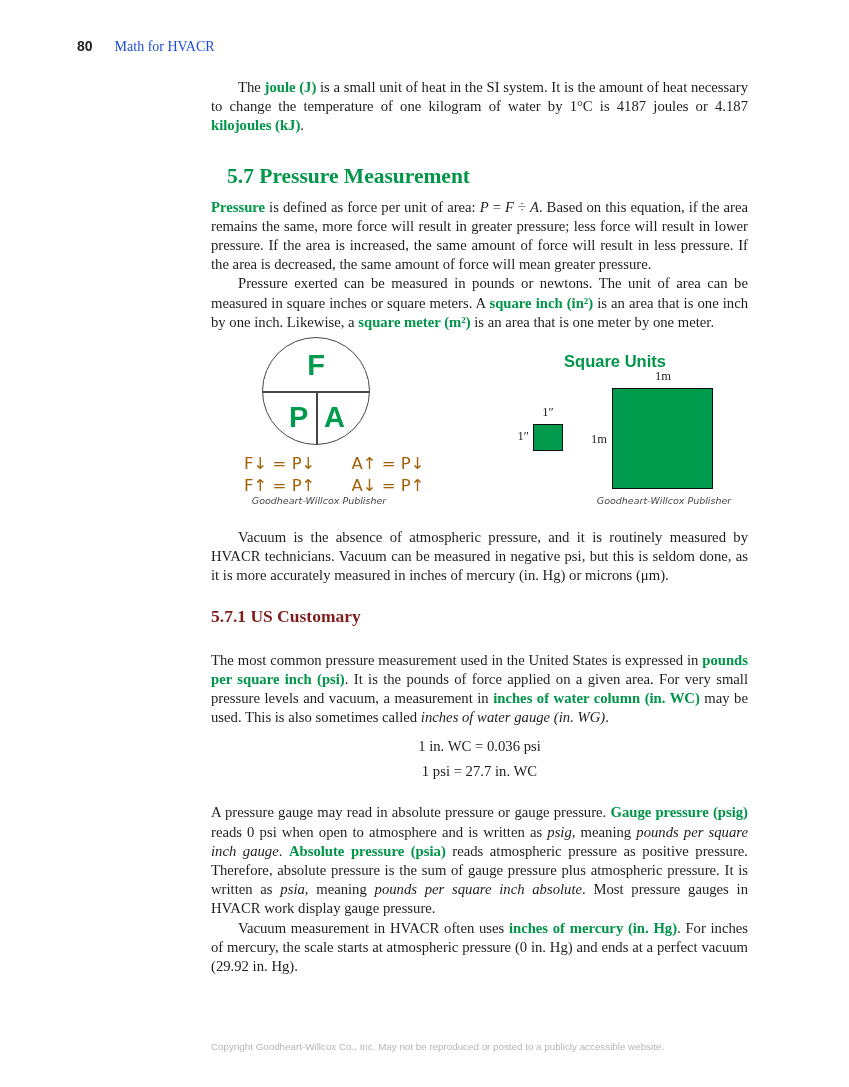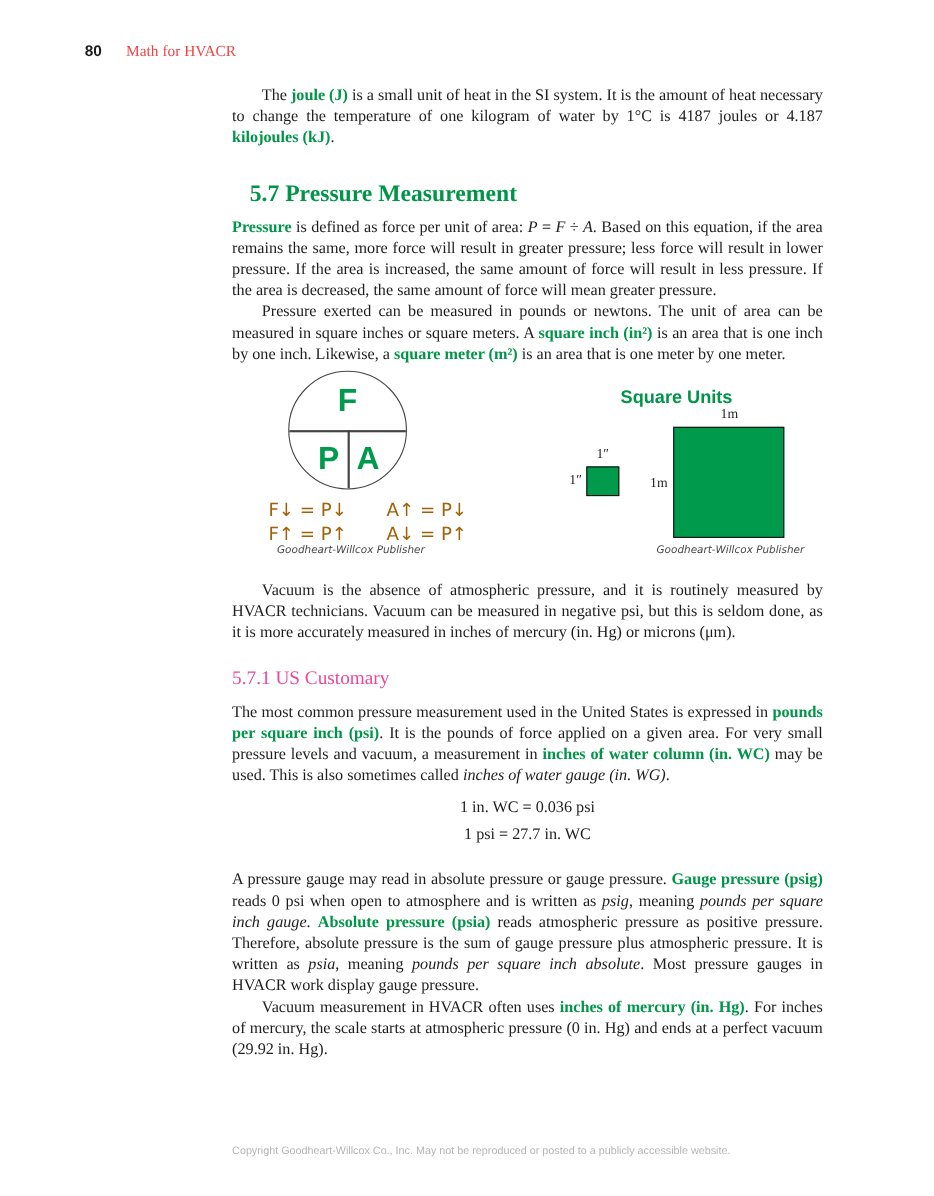--- a/index.html
+++ b/index.html
@@ -3,35 +3,35 @@
 <meta charset="utf-8">
 <style>
   html,body { margin:0; padding:0; background:#ffffff; }
   .page {
     position:relative; width:786px; height:1087px; background:#ffffff;
     font-family:"Liberation Serif", serif; color:#1f1c1d; overflow:hidden;
   }
   
   .page-header { position:absolute; top:38px; left:77px; display:flex; align-items:baseline; gap:22px; }
   .page-num { font-family:"Liberation Sans", sans-serif; font-weight:700; font-size:14px; color:#1f1c1d; }
-  .book-title { font-size:14px; color:#ef4444; }
+  .book-title { font-size:14px; color:#1d4ed8; }
 
   
   .column { position:absolute; left:211px; top:78px; width:537px; }
   p.body { margin:0; font-size:14.7px; line-height:19.2px; text-align:justify; }
   p.indent { text-indent:27px; }
   .seg-n { }
   .seg-term { color:#009549; font-weight:700; }
   .seg-i { font-style:italic; }
 
   h2.section-heading {
     margin:28px 16px 9px; font-size:21.5px; line-height:25px;
     color:#009549; font-weight:700;
   }
-  h3.subsection-heading { margin:20px 0 12px; font-size:17.5px; line-height:21px; color:#ec4899; font-weight:400; }
+  h3.subsection-heading { margin:20px 0 24px; font-size:17.5px; line-height:21px; color:#7f1d1d; font-weight:700; }
 
   .equations { margin:7px 0 19px; text-align:center; font-size:14.7px; line-height:25px; }
 
   
   .figure-row { position:relative; height:178px; margin-top:4px; margin-bottom:14px; }
 
   
   .pfa-circle { position:absolute; left:51px; top:1px; width:106px; height:106px;
     border:1.5px solid #454545; border-radius:50%; }
   .pfa-hline { position:absolute; left:0; right:0; top:50%; height:1.5px; background:#454545; }

